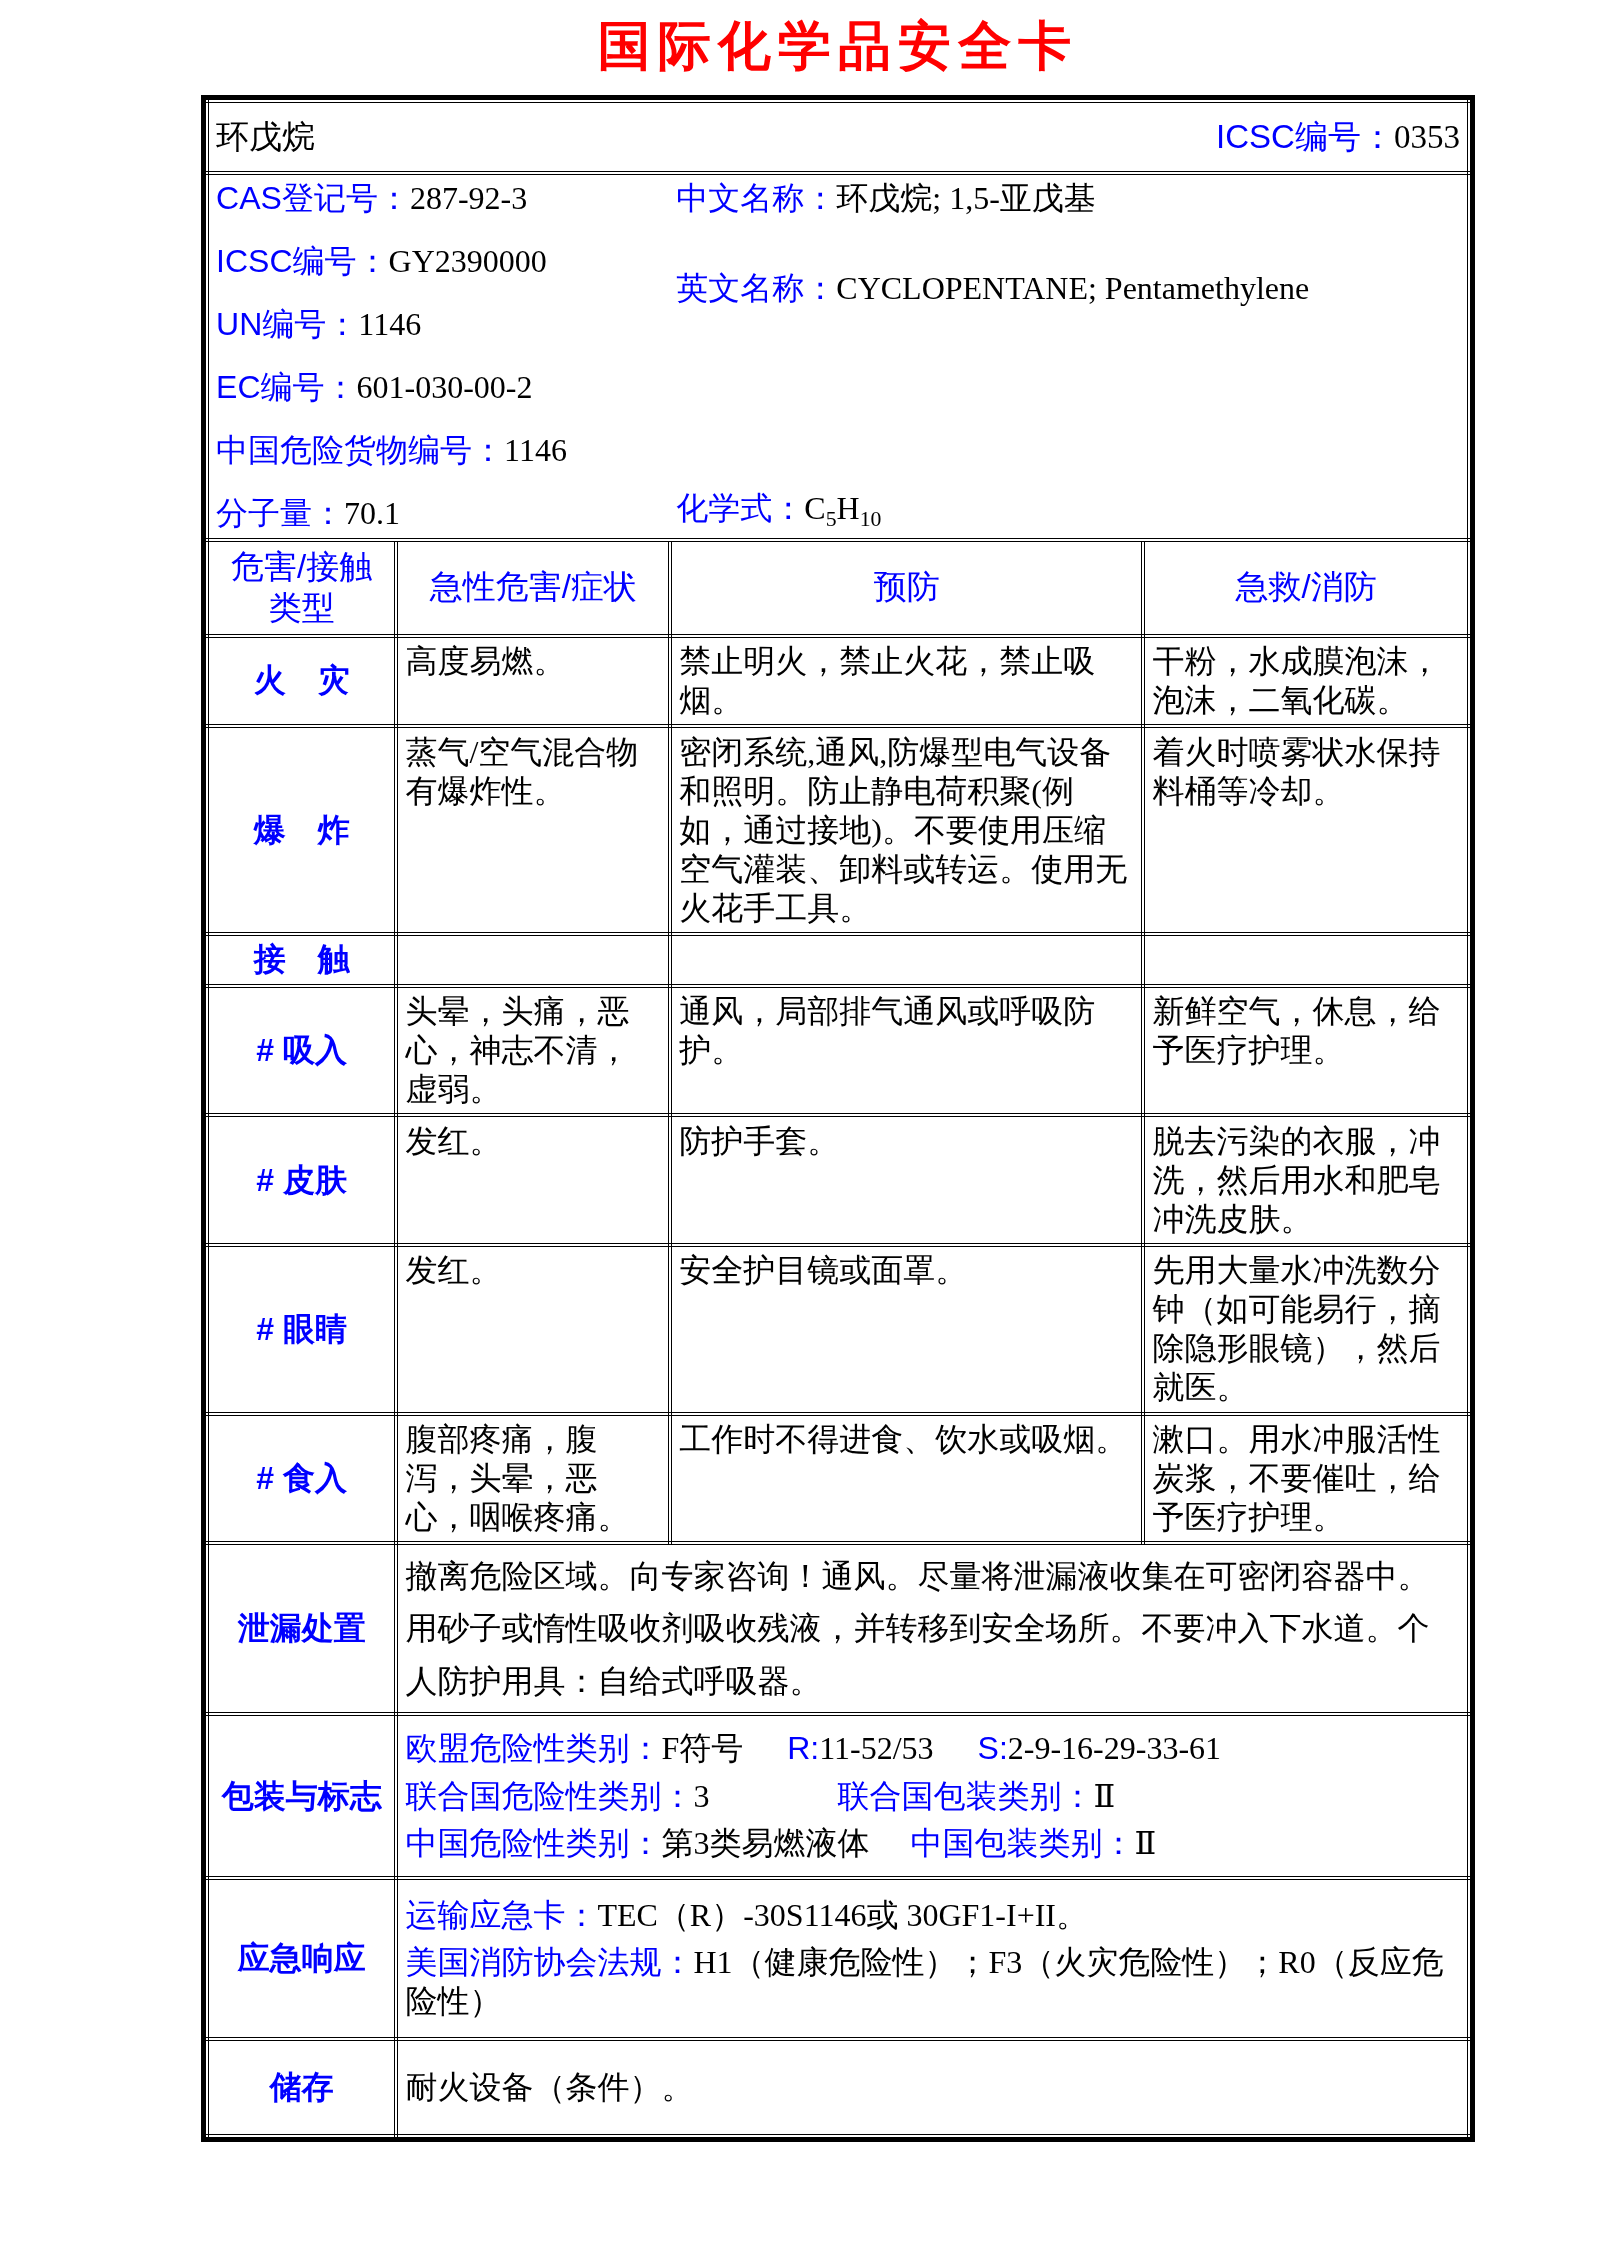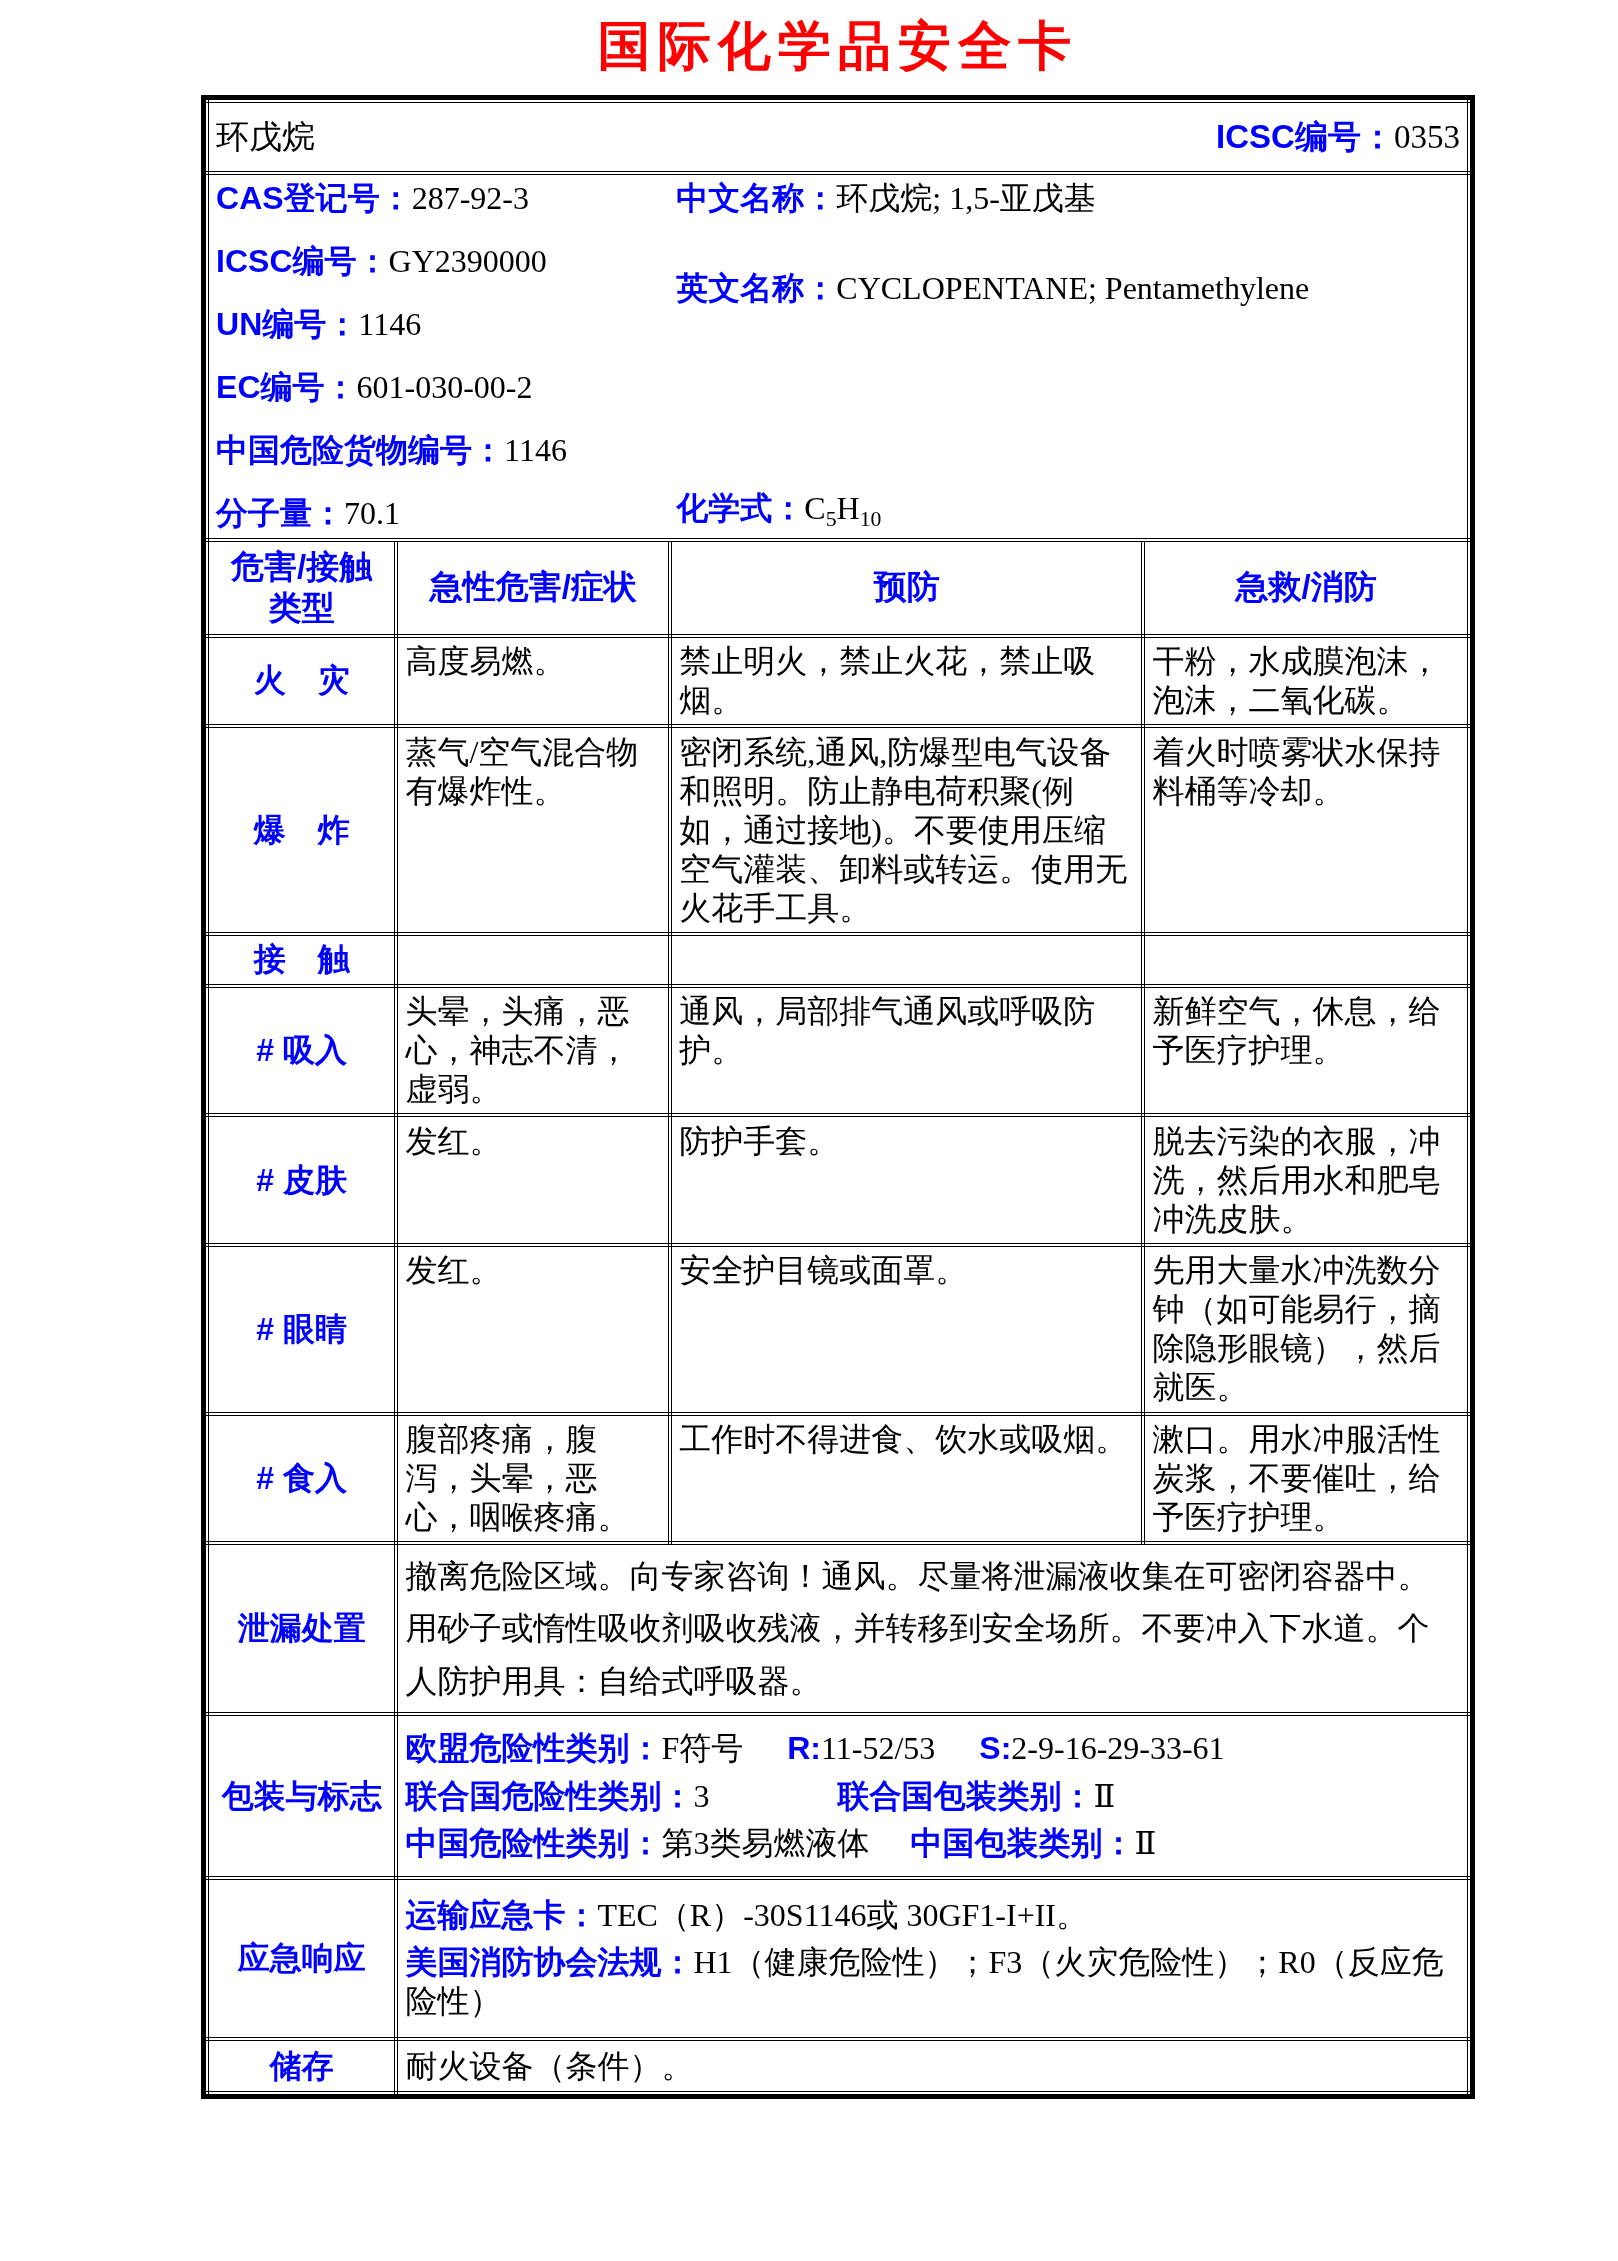--- a/index.html
+++ b/index.html
@@ -5,39 +5,39 @@
   html,body { margin:0; padding:0; background:#ffffff; }
   body { width:1618px; height:2261px; position:relative; color:#000;
          font-family:"Liberation Serif","DejaVu Serif",serif; }
   .title { width:1274px; margin-left:201px; padding-top:11.4px; text-align:center;
            font-family:"Liberation Sans","DejaVu Sans",sans-serif; font-weight:bold;
            color:#ff0000; font-size:53px; letter-spacing:7.1px; }
   .card { width:1274px; margin:11.4px 0 0 201px; border:4.3px solid #000; box-sizing:border-box; background:#fff; }
   table.tbl { border-collapse:collapse; width:100%; table-layout:fixed; }
   td { border:4.3px double #000; padding:4.3px 7.1px; vertical-align:top;
        font-size:32px; line-height:1.22; box-sizing:border-box; word-break:break-all; }
-  .lbl { color:#0000ff; font-family:"Liberation Sans","DejaVu Sans",sans-serif; font-weight:bold; }
+  .lbl { color:#0000ff; font-family:"Liberation Sans","DejaVu Sans",sans-serif; font-weight:normal; }
   .lblcell { color:#0000ff; font-family:"Liberation Sans","DejaVu Sans",sans-serif; font-weight:bold;
              text-align:center; vertical-align:middle; font-size:32px; word-break:keep-all; }
   .head { text-align:center; vertical-align:middle; white-space:pre-line; font-size:33px; }
   
   tr.h-name   { height:72px; }
   tr.h-info   { height:278px; }
   tr.h-head   { height:96px; }
   tr.h-fire   { height:80px; }
   tr.h-expl   { height:203px; }
   tr.h-cont   { height:51px; }
   tr.h-inh    { height:122px; }
   tr.h-skin   { height:121px; }
   tr.h-eye    { height:158px; }
   tr.h-ing    { height:128px; }
   tr.h-spill  { height:164px; }
   tr.h-pack   { height:162px; }
   tr.h-emerg  { height:161px; }
-  tr.h-store  { height:54px; }
+  tr.h-store  { height:97px; }
   .name-flex { display:flex; justify-content:space-between; align-items:center; height:100%; }
   .name-cell { vertical-align:middle; font-size:33px; }
   .info-flex { display:flex; }
   .info-left { width:37%; display:flex; flex-direction:column; justify-content:space-between; min-height:261px;gap:24px; }
   .info-right{ width:63%; display:flex; flex-direction:column; min-height:261px; }
   .info-line { white-space:nowrap; }
   .en   { margin-top:51px; }
   .formula { margin-top:auto; }
   sub { font-size:0.68em; }
   .mid { vertical-align:middle; }

